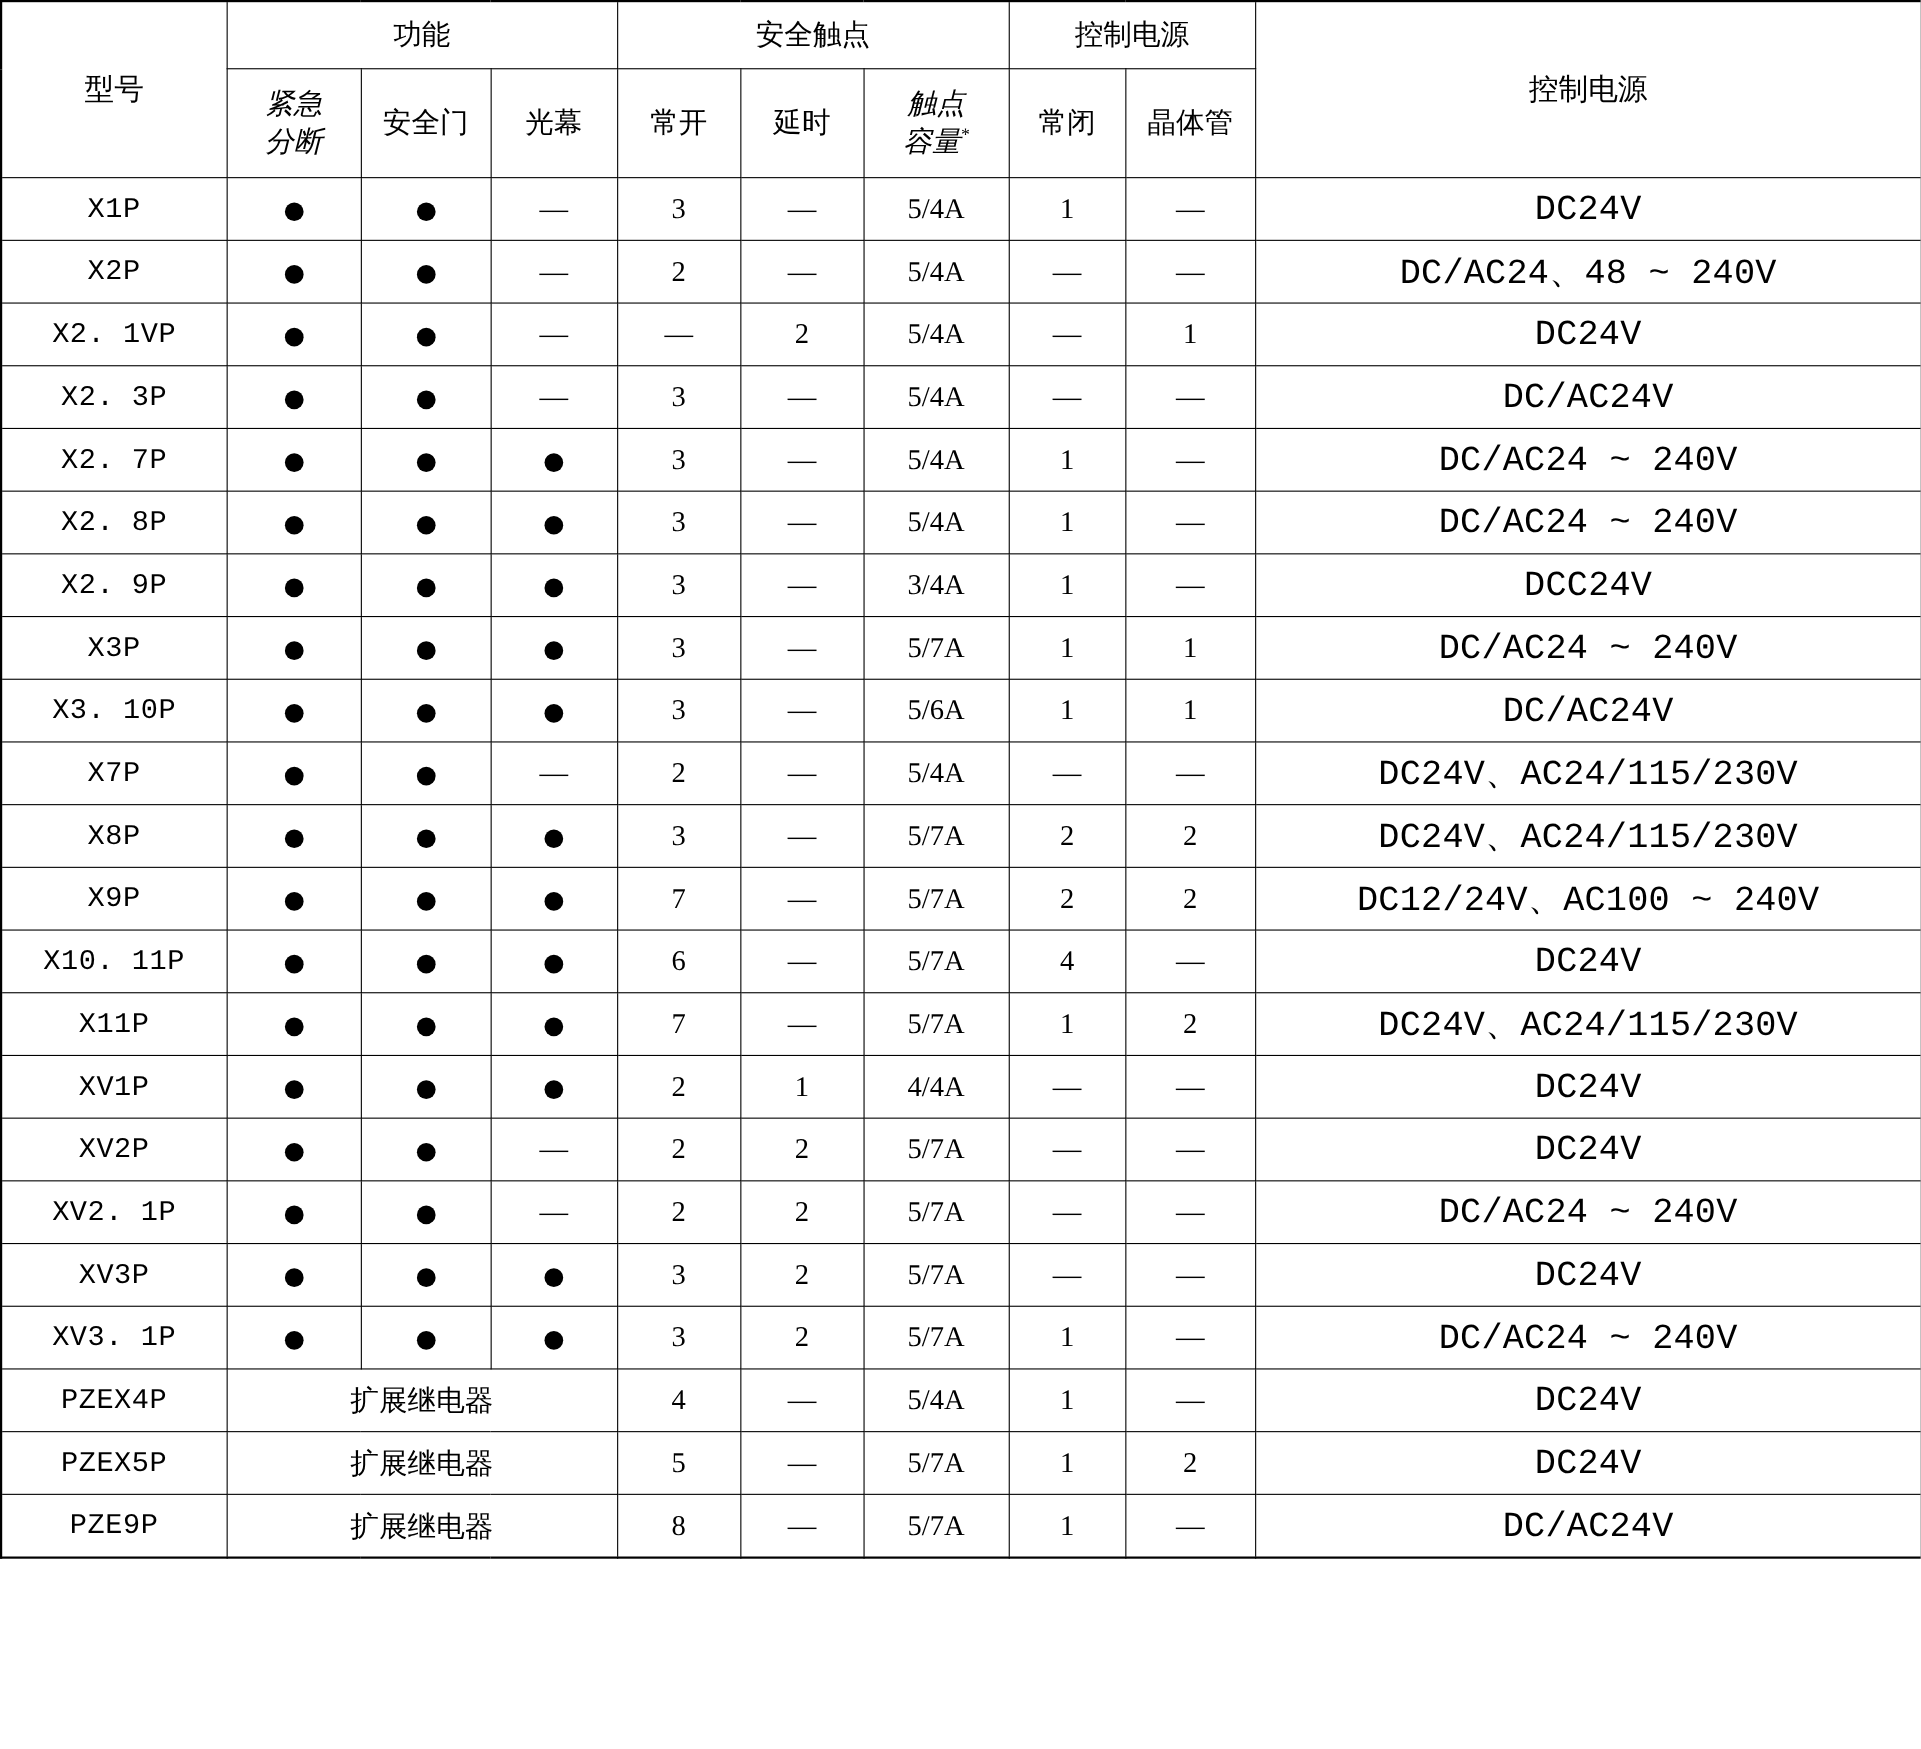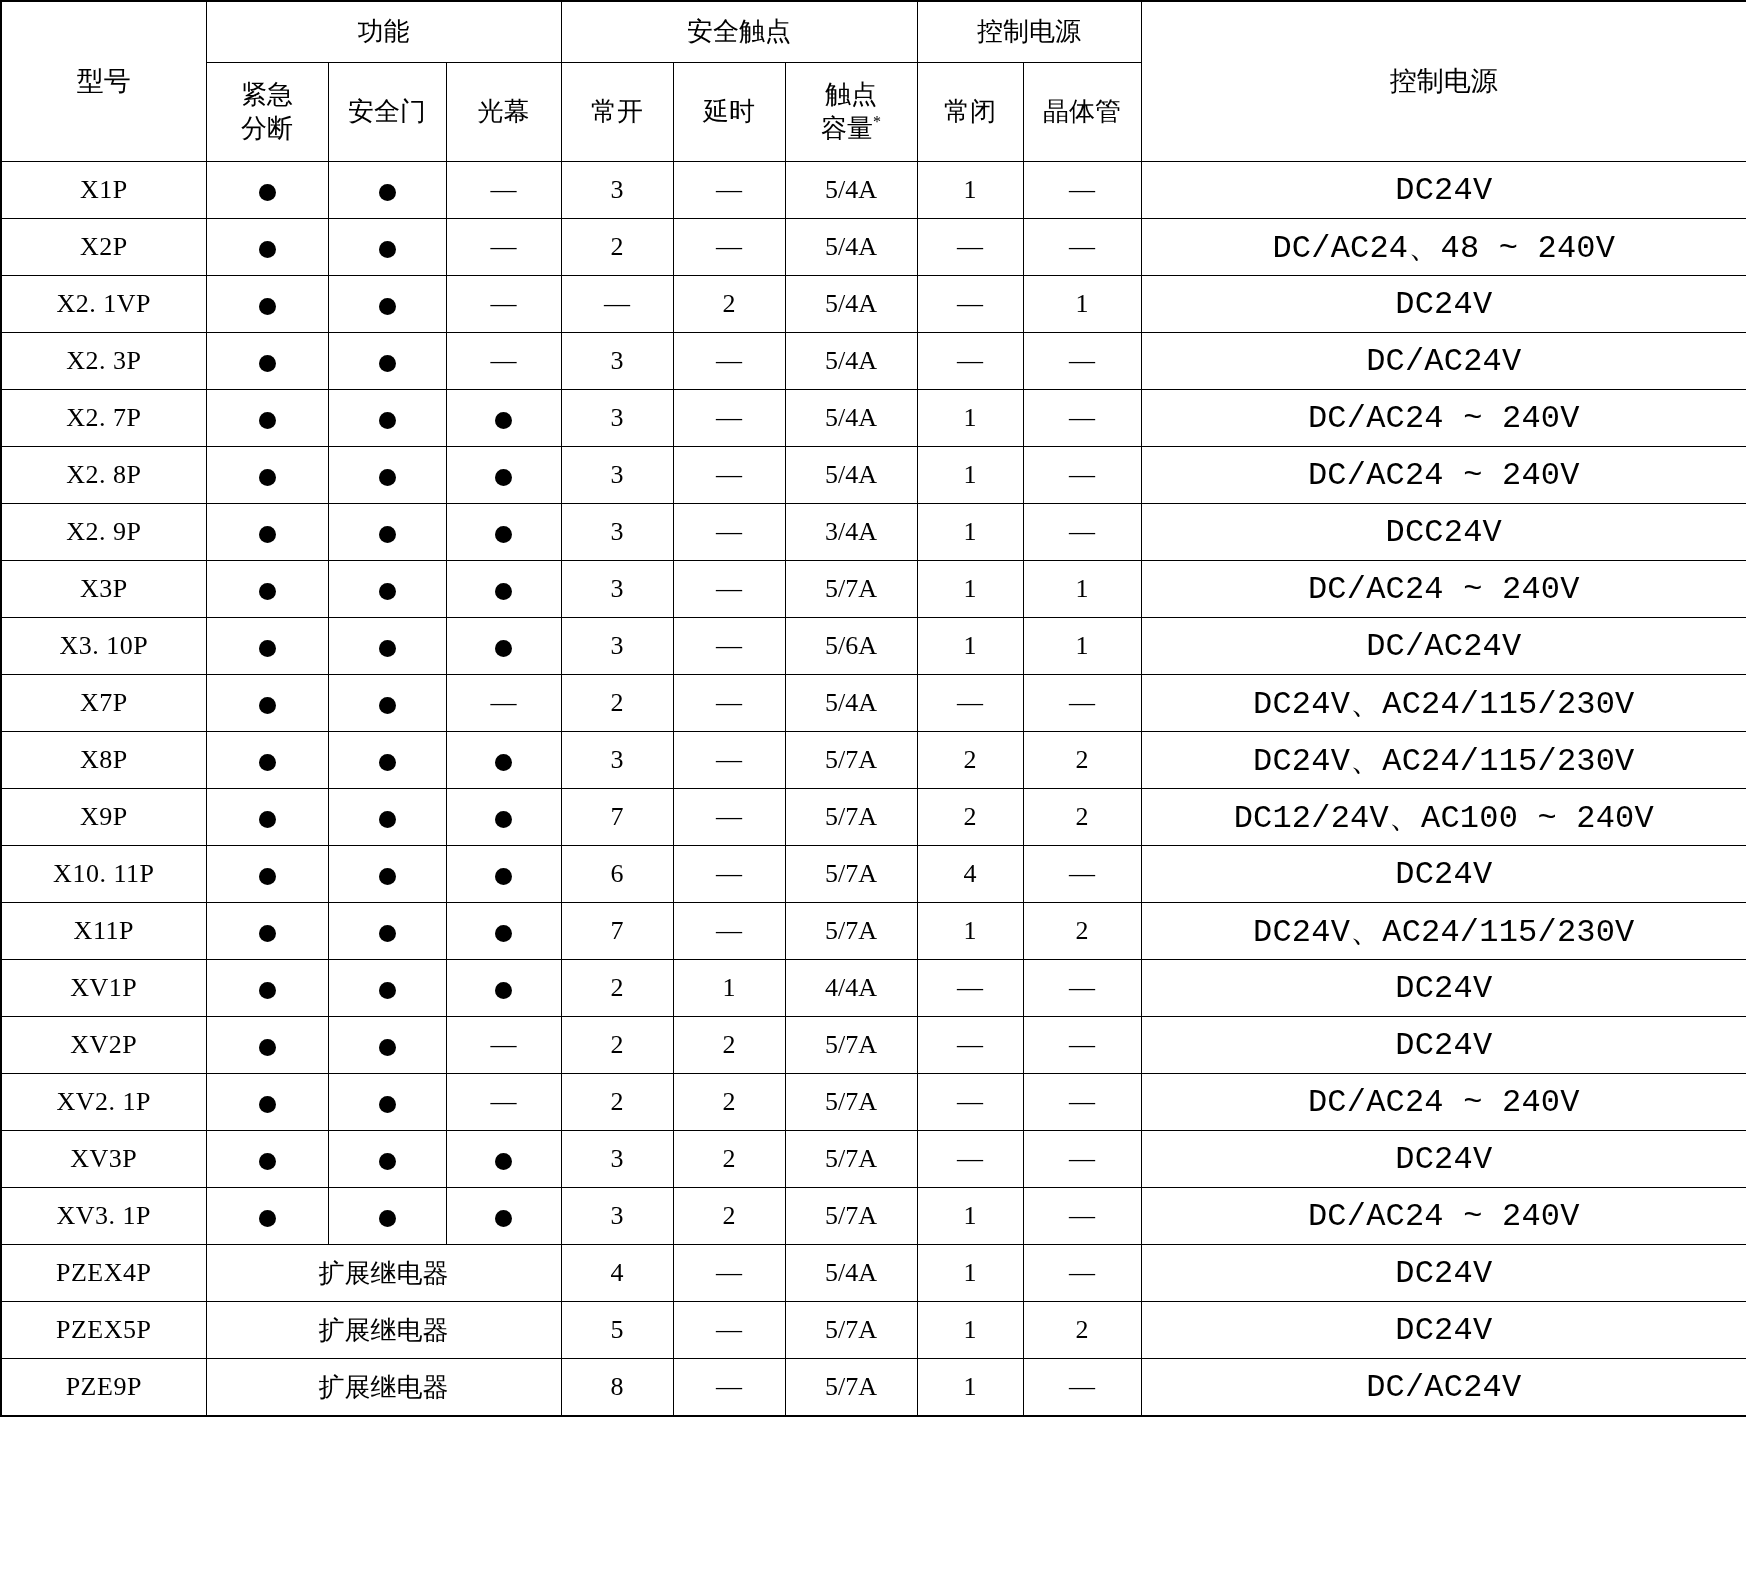--- a/index.html
+++ b/index.html
@@ -66,20 +66,21 @@
   th.power-head {
     font-size: 27px;
   }
   tbody td {
     height: 56px;
     font-size: 26px;
   }
   td.model {
     font-size: 26px;
     letter-spacing: 0.5px;
+    font-family: Liberation Mono, monospace;
   }
   td.power {
     text-align: left;
     padding-left: 18px;
     font-size: 32px;
     letter-spacing: 0.2px;
     font-family: Liberation Mono, monospace;
   }
   td.expander {
     font-size: 26px;
@@ -98,20 +99,21 @@
     font-size: 26px;
     line-height: 1;
   }
   .sup {
     font-size: 16px;
     vertical-align: super;
   }
   .two-line {
     display: block;
     line-height: 1.3;
+    font-style: italic;
   }
 </style>
 </head>
 <body>
 
 <div class="sheet">
   <table class="spec">
     <colgroup>
       <col class="c-model">
         <col class="c-f1">

